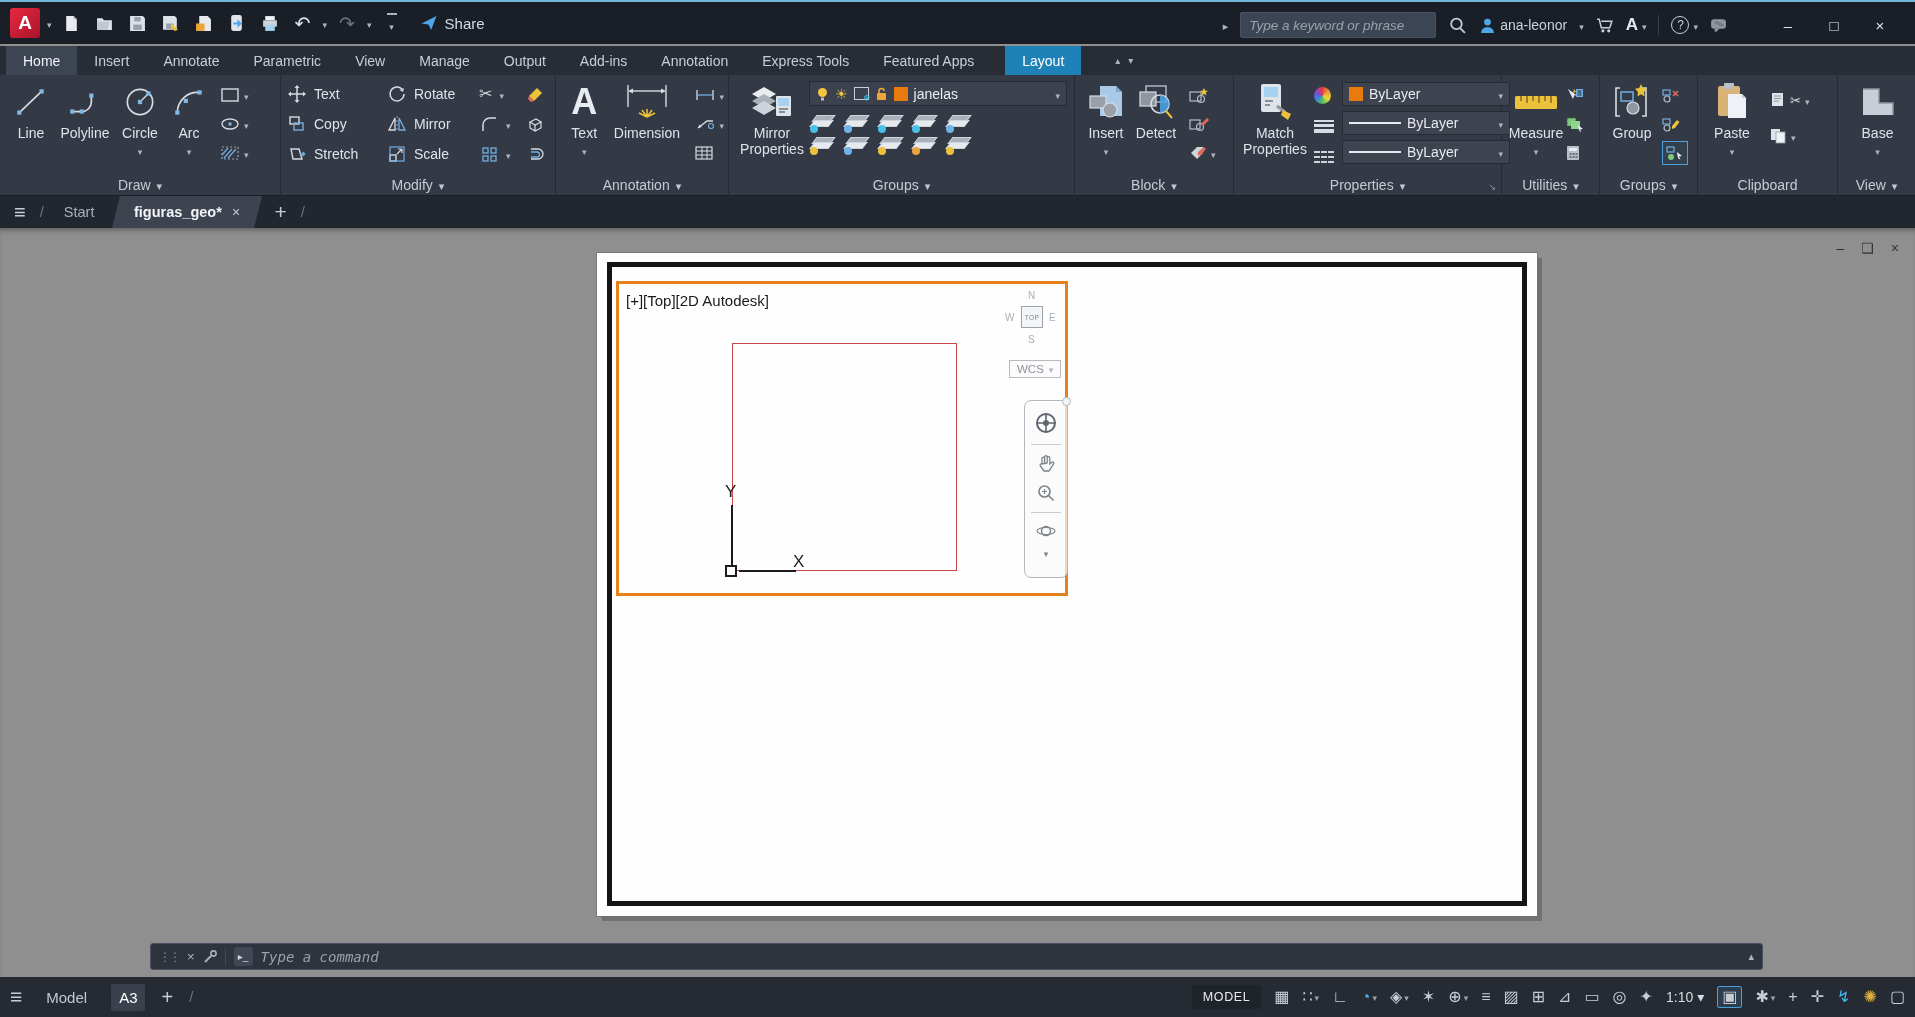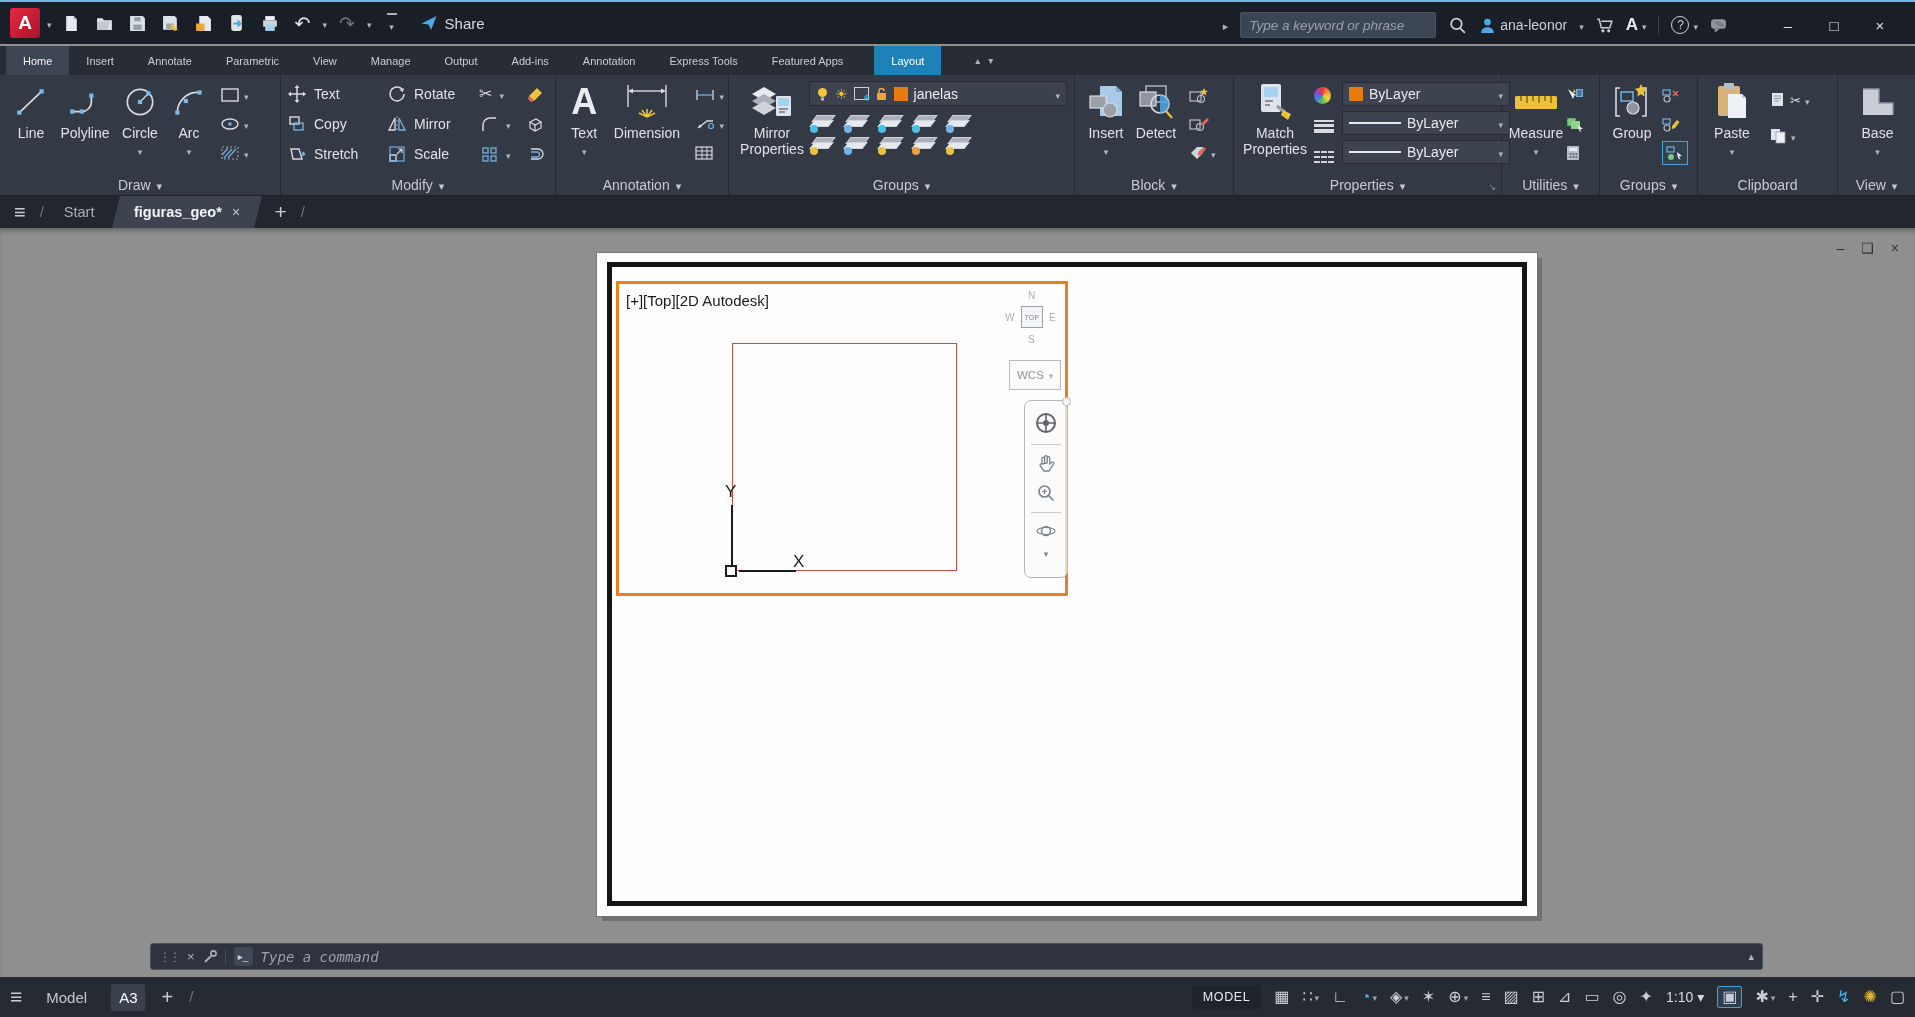--- a/index.html
+++ b/index.html
@@ -26,21 +26,21 @@
   .tb-ic{display:flex;align-items:center;gap:4px;color:#ccd1d9;font-size:14px}
   .helpcircle{width:18px;height:18px;border:1.6px solid #ccd1d9;border-radius:50%;font-size:12px;display:flex;align-items:center;justify-content:center;color:#ccd1d9}
   .tbdivider{width:1px;height:20px;background:#3b424d}
   .winbtns{display:flex;align-items:center;gap:0;margin-left:26px}
   .winbtn{width:46px;height:40px;display:flex;align-items:center;justify-content:center;font-size:15px;color:#dfe3e9}
   .collapse-arrow::after{content:"▸";color:#aeb4bd;font-size:11px}
 
   
   .tabbar{position:absolute;left:0;top:46px;width:1915px;height:29px;background:#272c35;display:flex;align-items:stretch}
   .rtabs{display:flex;align-items:stretch;padding-left:6px}
-  .rtab{display:flex;align-items:center;padding:0 17px;font-size:11px;color:#c9ced6;cursor:default}
+  .rtab{display:flex;align-items:center;padding:0 17px;font-size:14px;color:#c9ced6;cursor:default}
   .rtab[data-state="active"]{background:#3d4553;color:#f1f3f6}
   .rtab[data-state="contextual"]{background:#1e82b8;color:#fff;margin-left:14px}
   .ribbonmin{display:flex;align-items:center;gap:8px;margin-left:34px}
   .ribbonmin span{font-size:10px;color:#aeb4bd}
 
   
   .ribbon{position:absolute;left:0;top:75px;width:1915px;height:121px;background:#333945;display:flex;border-bottom:1px solid #1c2026}
   .panel{height:121px;border-right:1px solid #242932;display:flex;flex-direction:column}
   .pbody{flex:1;display:flex;padding:3px 4px 0 6px;min-height:0}
   .plabel{height:23px;display:flex;align-items:center;justify-content:center;gap:6px;font-size:14px;color:#c6cbd3;position:relative}
@@ -95,21 +95,21 @@
   .vp{position:absolute;left:19px;top:28px;width:452px;height:315px;border:3px solid #e5821b}
   .vplabel{position:absolute;left:7px;top:8px;font-size:15px;color:#1a1a1a;white-space:nowrap}
   .redrect{position:absolute;left:113px;top:59px;width:225px;height:228px;border:1px solid #c94848}
   .ucs-v{position:absolute;left:112px;top:221px;width:2px;height:62px;background:#1c1c1c}
   .ucs-h{position:absolute;left:120px;top:286px;width:57px;height:2px;background:#1c1c1c}
   .ucs-o{position:absolute;left:106px;top:281px;width:12px;height:12px;border:2px solid #1c1c1c;background:#fff}
   .ucs-y{position:absolute;left:106px;top:198px;font-size:17px;color:#1c1c1c;font-weight:300}
   .ucs-x{position:absolute;left:174px;top:268px;font-size:17px;color:#1c1c1c;font-weight:300}
   .vc{position:absolute;color:#9ba1a8;font-size:10px;opacity:.85}
   .vc-box{position:absolute;left:402px;top:22px;width:22px;height:22px;border:1px solid #9ba1a8;background:#f4f5f6;display:flex;align-items:center;justify-content:center;font-size:6.5px;letter-spacing:.5px;color:#7d838b}
-  .wcsbtn{position:absolute;left:390px;top:76px;height:30px;border:1px solid #b6bbc1;display:flex;align-items:center;gap:5px;padding:0 7px;font-size:11.5px;color:#8d939b;background:rgba(250,250,251,.7)}
+  .wcsbtn{position:absolute;left:390px;top:76px;height:18px;border:1px solid #b6bbc1;display:flex;align-items:center;gap:5px;padding:0 7px;font-size:11.5px;color:#8d939b;background:rgba(250,250,251,.7)}
   .navbar{position:absolute;left:405px;top:116px;width:44px;height:178px;border:1px solid #b3b8be;border-radius:7px;background:rgba(249,250,251,.72);display:flex;flex-direction:column;align-items:center;padding-top:10px;gap:9px}
   .navbar .notch{position:absolute;right:-4px;top:-4px;width:9px;height:9px;border:1px solid #b3b8be;border-radius:50%;background:#f4f5f6}
   .navdiv{width:30px;height:1px;background:#c7cbd0}
 
   
   .cmdbar{position:absolute;left:150px;top:943px;width:1613px;height:27px;background:#2e333d;border:1px solid #4a5160;border-radius:3px;display:flex;align-items:center;padding:0 8px;gap:8px}
   .cmdgrip{color:#8a9099;font-size:12px;letter-spacing:-2px}
   .cmdx{color:#aeb4bc;font-size:13px}
   .cmdsep{width:1px;height:16px;background:#454c58}
   .prompticon{width:19px;height:19px;border-radius:3px;background:#414855;color:#cfd4db;font-size:10px;display:flex;align-items:center;justify-content:center;gap:1px}

